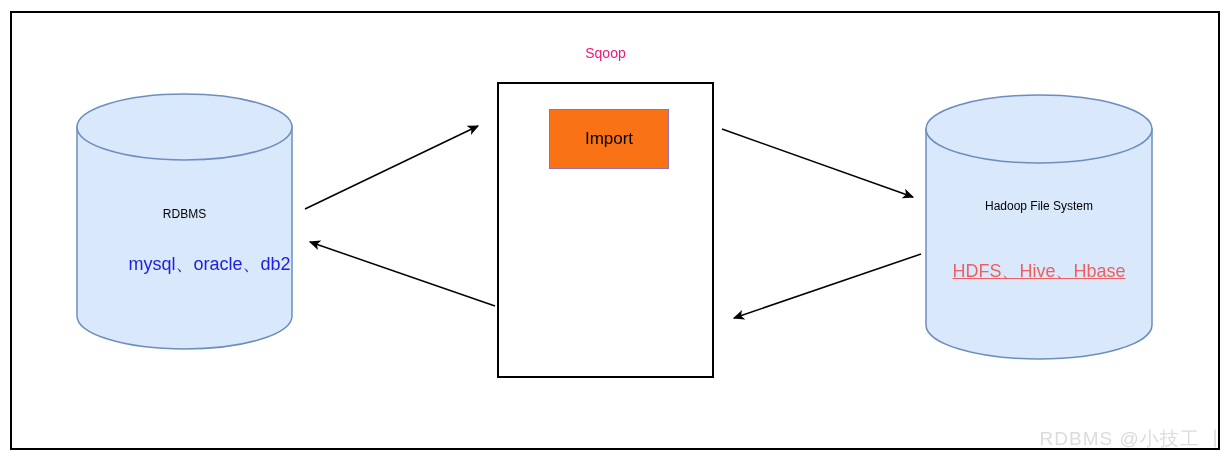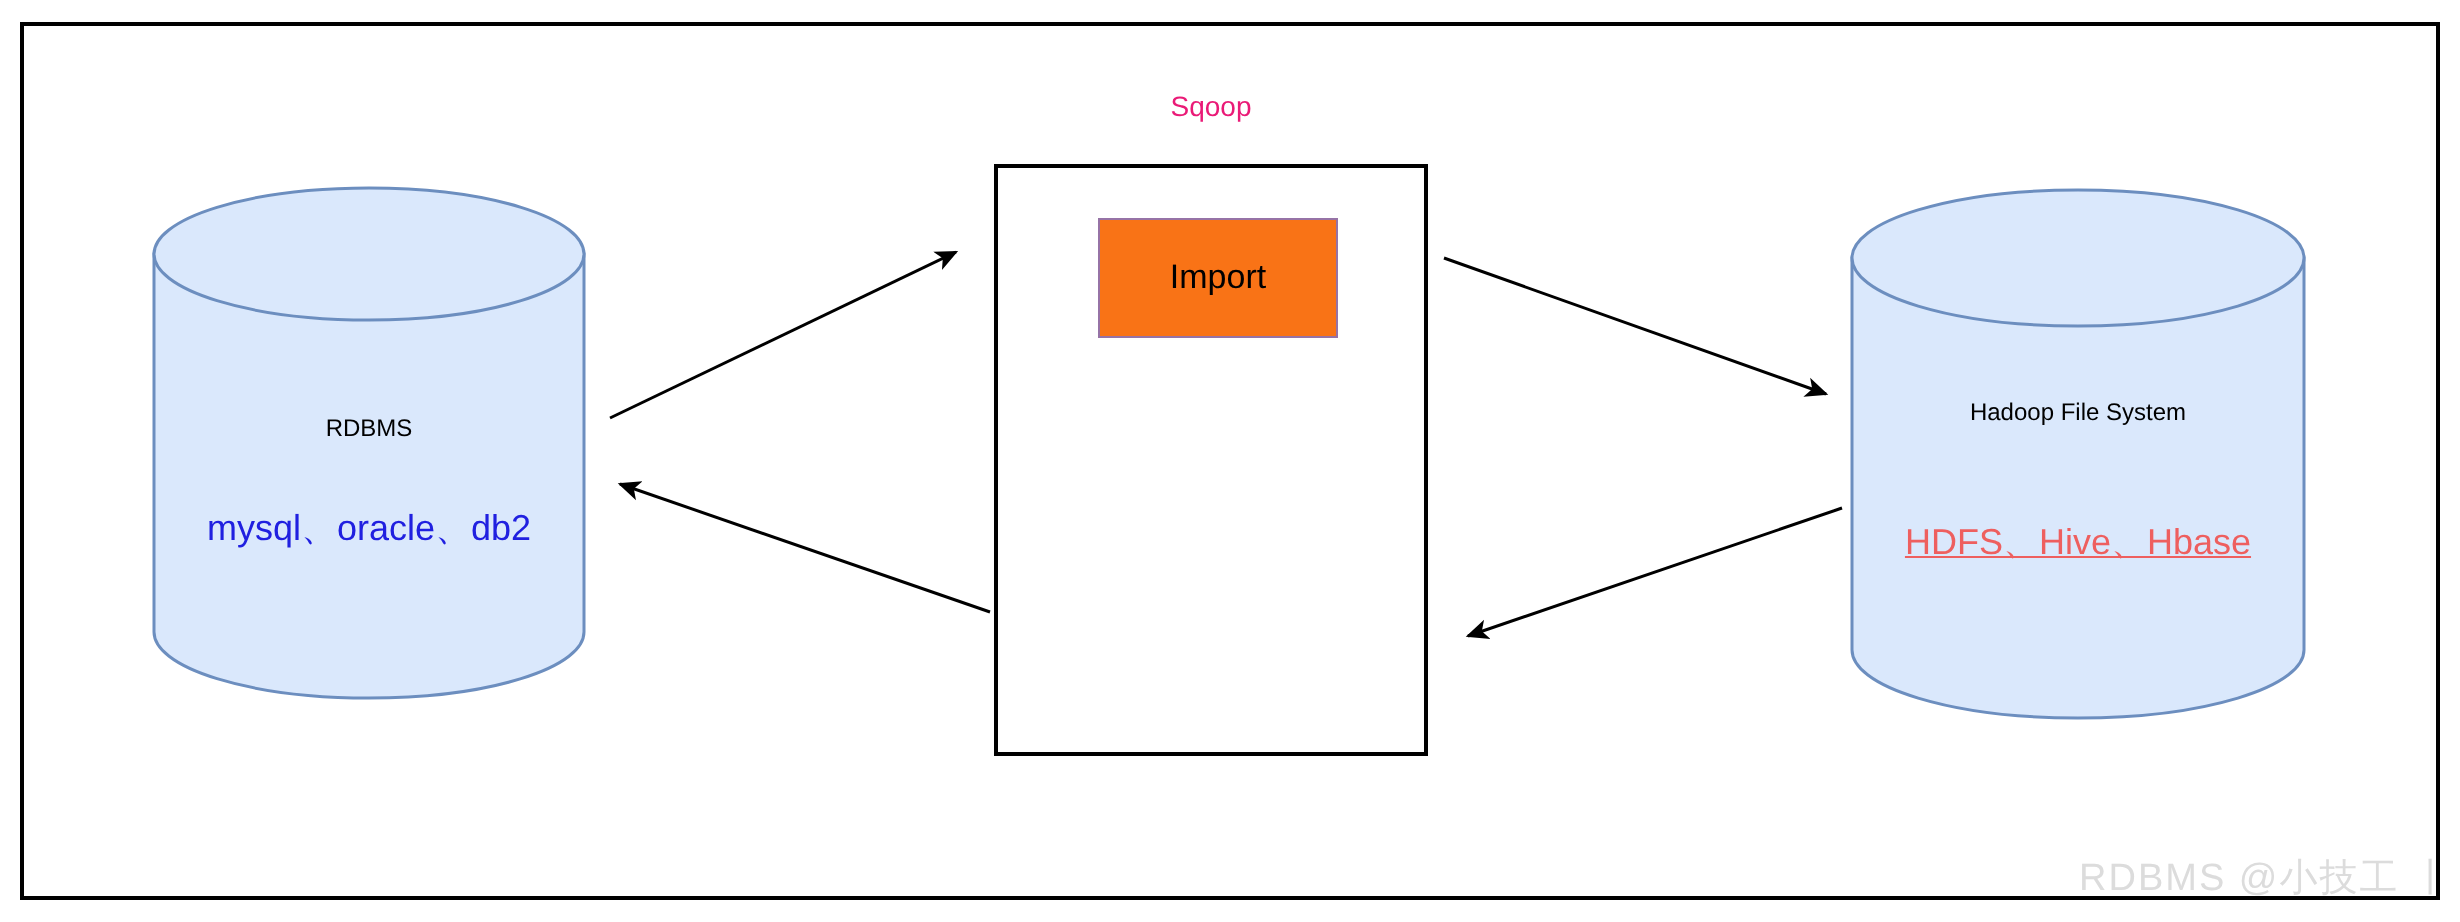--- a/index.html
+++ b/index.html
@@ -136,21 +136,21 @@
     <line x1="722" y1="129" x2="913" y2="197" marker-end="url(#arrowhead)"></line>
     <line x1="921" y1="254" x2="734" y2="318" marker-end="url(#arrowhead)"></line>
   </svg>
 
   <div class="node" style="left:76px; top:93px; width:217px; height:257px;">
     <svg width="217" height="257" viewBox="0 0 217 257">
       <path class="cyl-body" d="M1,34 L1,223 A107.5,33 0 0 0 216,223 L216,34 Z"></path>
       <ellipse class="cyl-top" cx="108.5" cy="34" rx="107.5" ry="33"></ellipse>
     </svg>
     <div class="node-label" style="top:115px;">RDBMS</div>
-    <div class="node-sublabel sublabel-blue" style="top:162px;">mysql、oracle、db2</div>
+    <div class="node-sublabel sublabel-blue" style="top:162px;padding-left:25px;">mysql、oracle、db2</div>
   </div>
 
   <div class="sqoop-title">Sqoop</div>
 
   <div class="sqoop-box">
     <div class="flow-button import-btn">Import</div>
   </div>
 
   <div class="node" style="left:925px; top:94px; width:228px; height:266px;">
     <svg width="228" height="266" viewBox="0 0 228 266">

